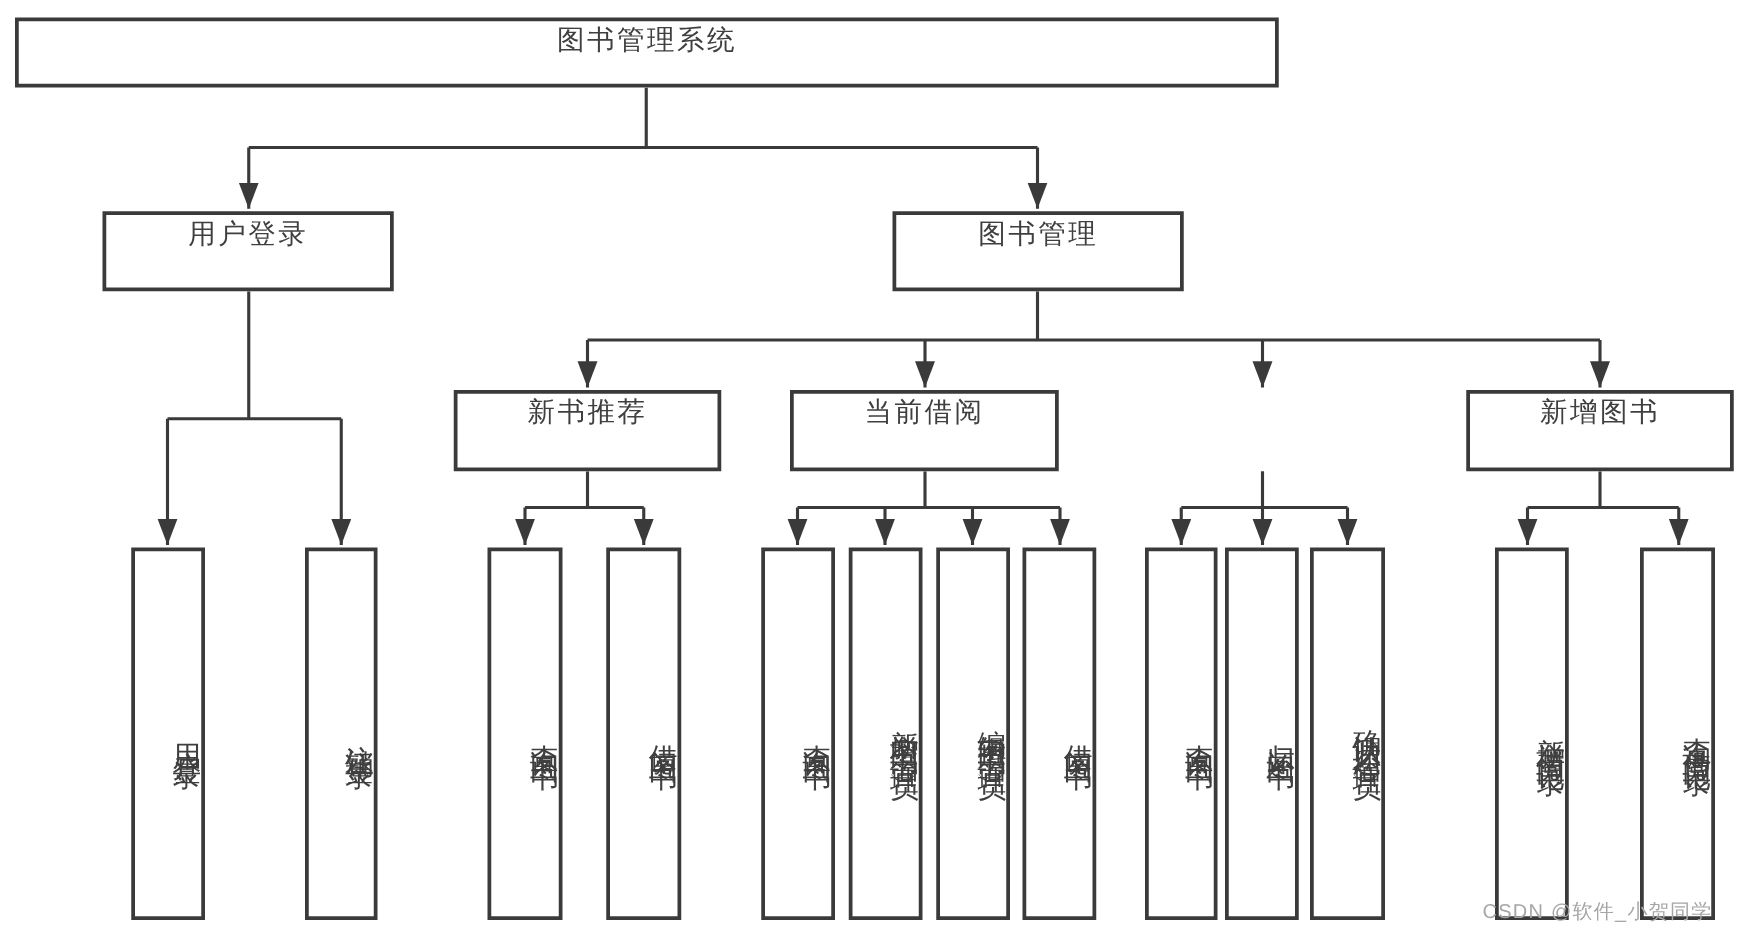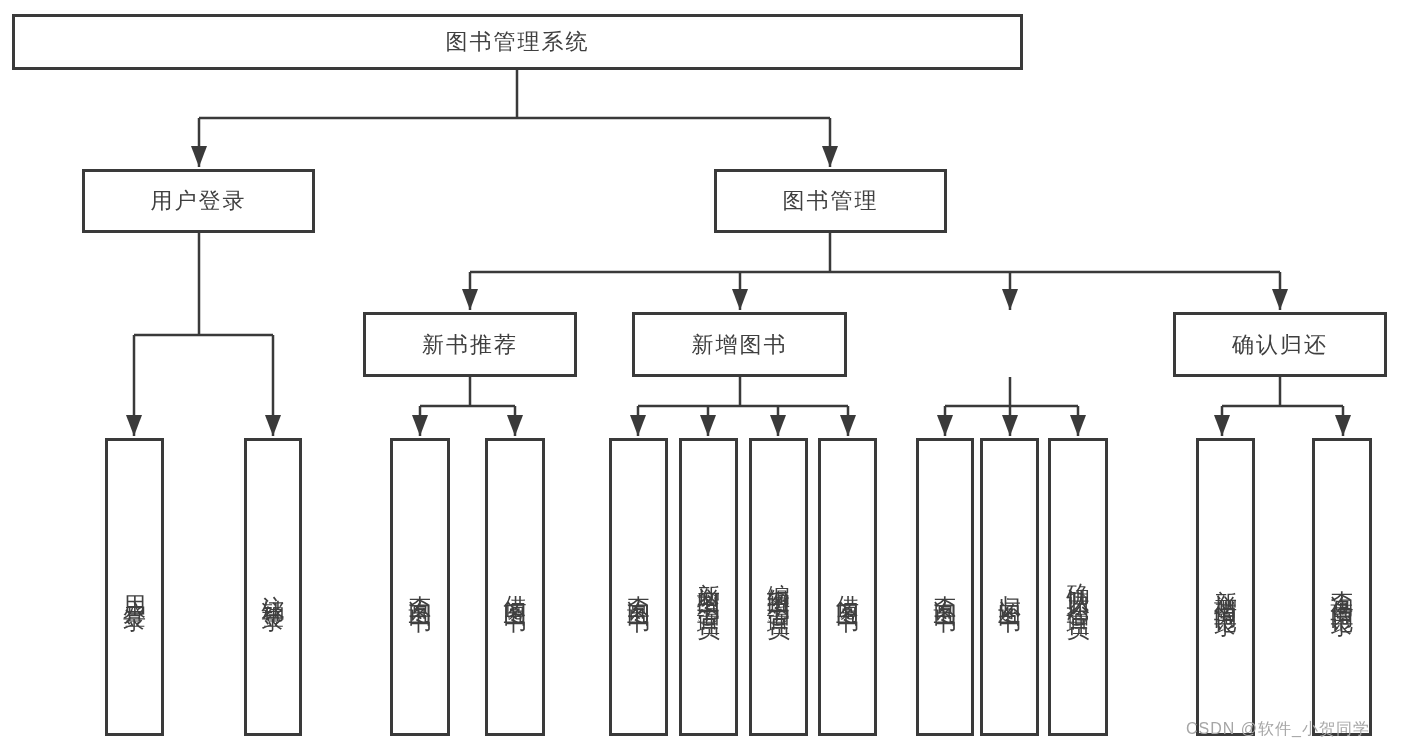--- a/index.html
+++ b/index.html
@@ -3,21 +3,21 @@
 <meta charset="utf-8">
 <style>
   html,body{margin:0;padding:0;background:#ffffff;}
   .stage{
     position:relative;width:1405px;height:747px;background:#ffffff;
     font-family:"Liberation Sans",sans-serif;color:#3f3f3f;overflow:hidden;
   }
   .wires{position:absolute;left:0;top:0;width:1405px;height:747px;}
   .node{
     position:absolute;box-sizing:border-box;border:3px solid #3a3a3a;background:#ffffff;
-    display:flex;align-items:center;justify-content:center;text-align:center;
+    display:flex;justify-content:center;text-align:center;
   }
   .h{font-size:22px;letter-spacing:2px;}
   .v{
     writing-mode:vertical-rl;text-orientation:mixed;
     font-size:23px;line-height:1;letter-spacing:5px;
   }
   .watermark{
     position:absolute;left:1186px;top:719px;z-index:5;
     font-size:16px;letter-spacing:1px;color:#a6a6a6;white-space:nowrap;
   }
@@ -78,24 +78,24 @@
     <span>用户登录</span>
   </div>
   <div class="node h" style="left:363px;top:312px;width:214px;height:65px;">
     <span>新书推荐</span>
   </div>
 
   <div class="node h" style="left:714px;top:169px;width:233px;height:64px;">
     <span>图书管理</span>
   </div>
   <div class="node h" style="left:632px;top:312px;width:215px;height:65px;">
-    <span>新增图书</span>
+    <span>当前借阅</span>
   </div>
   <div class="node h" style="left:1173px;top:312px;width:214px;height:65px;">
-    <span>确认归还</span>
+    <span>新增图书</span>
   </div>
 
   <div class="node v" style="left:105px;top:438px;width:59px;height:298px;">
     <span>用户登录</span>
   </div>
   <div class="node v" style="left:244px;top:438px;width:58px;height:298px;">
     <span>注销登录</span>
   </div>
 
   <div class="node v" style="left:390px;top:438px;width:60px;height:298px;">

